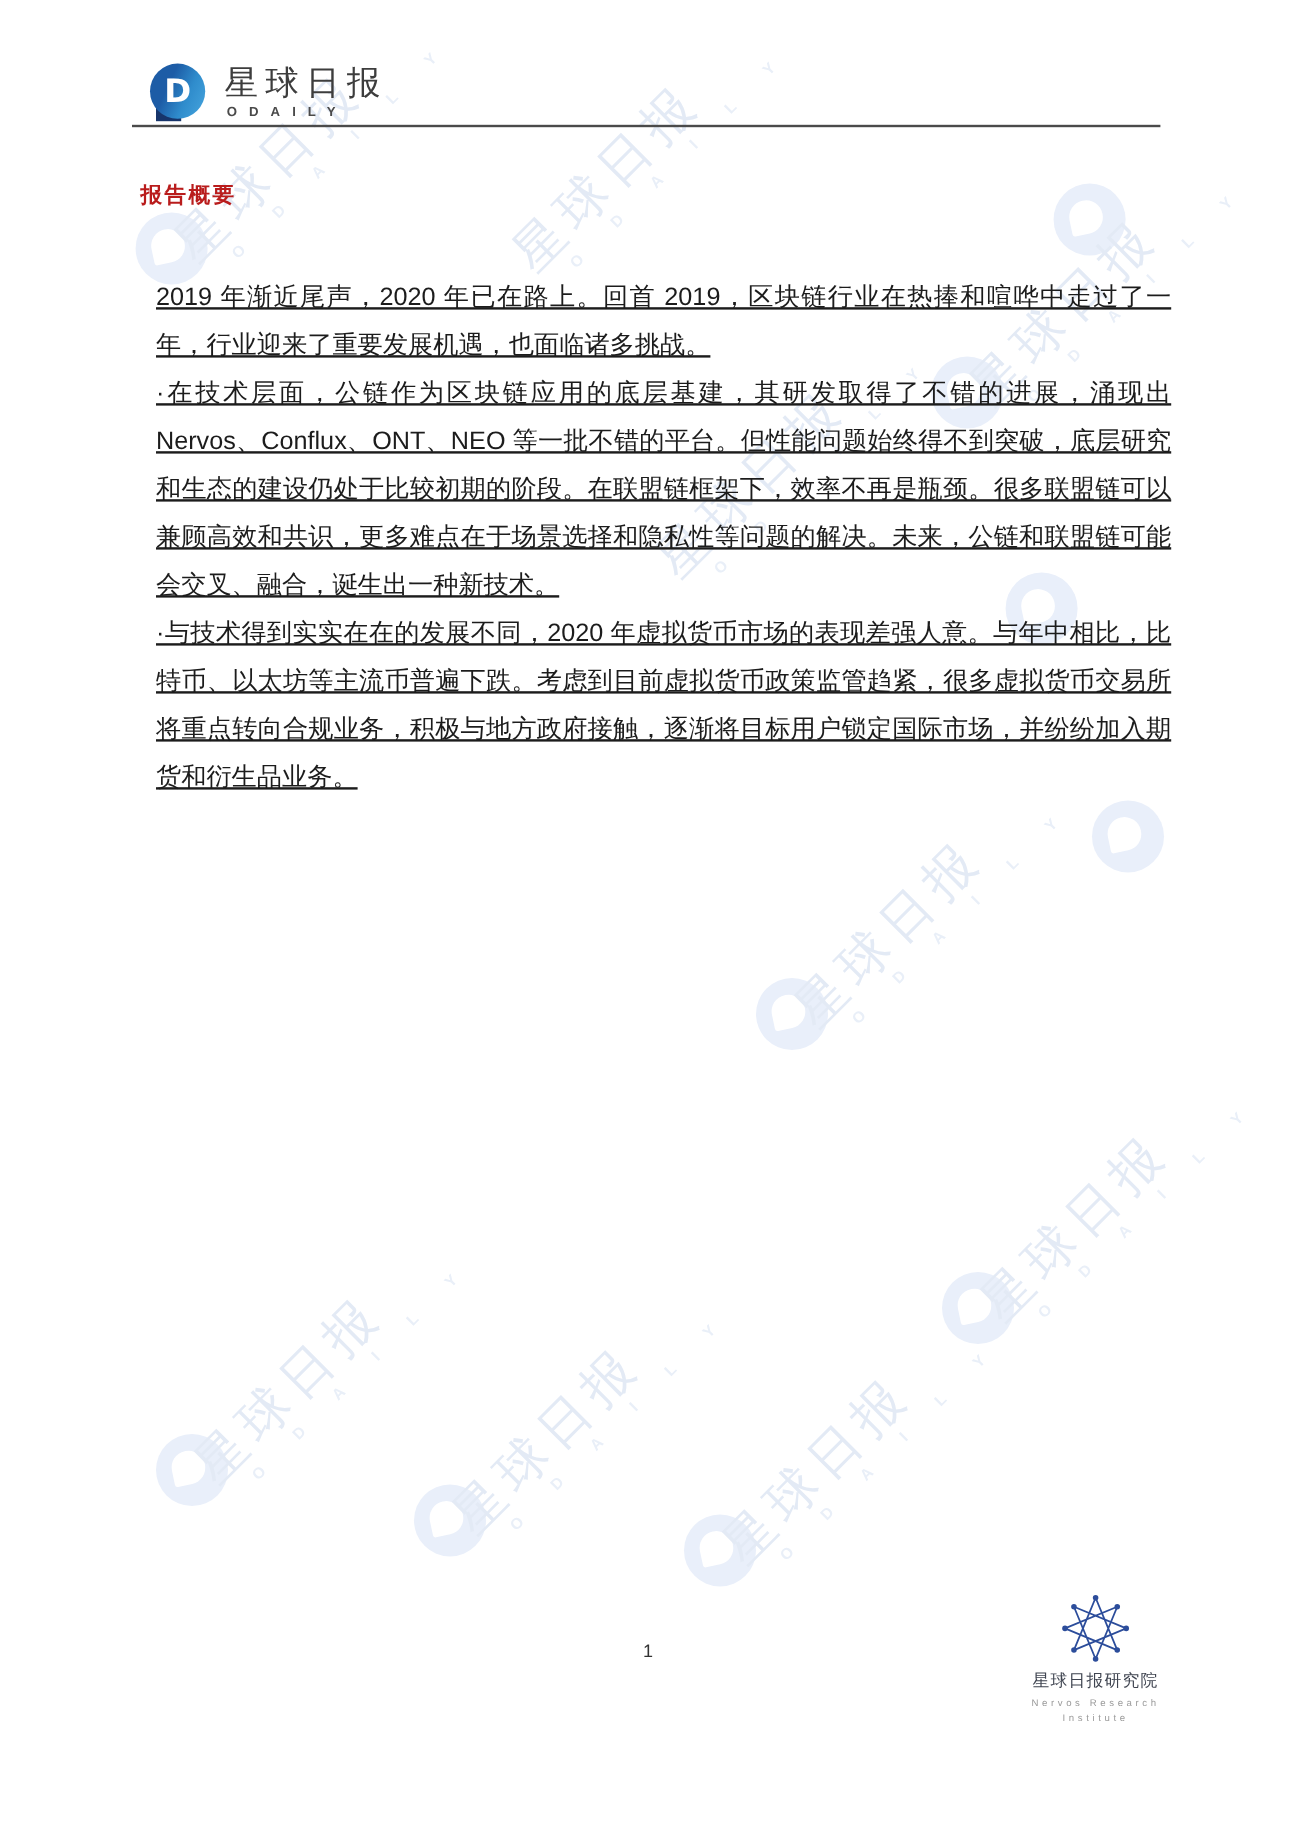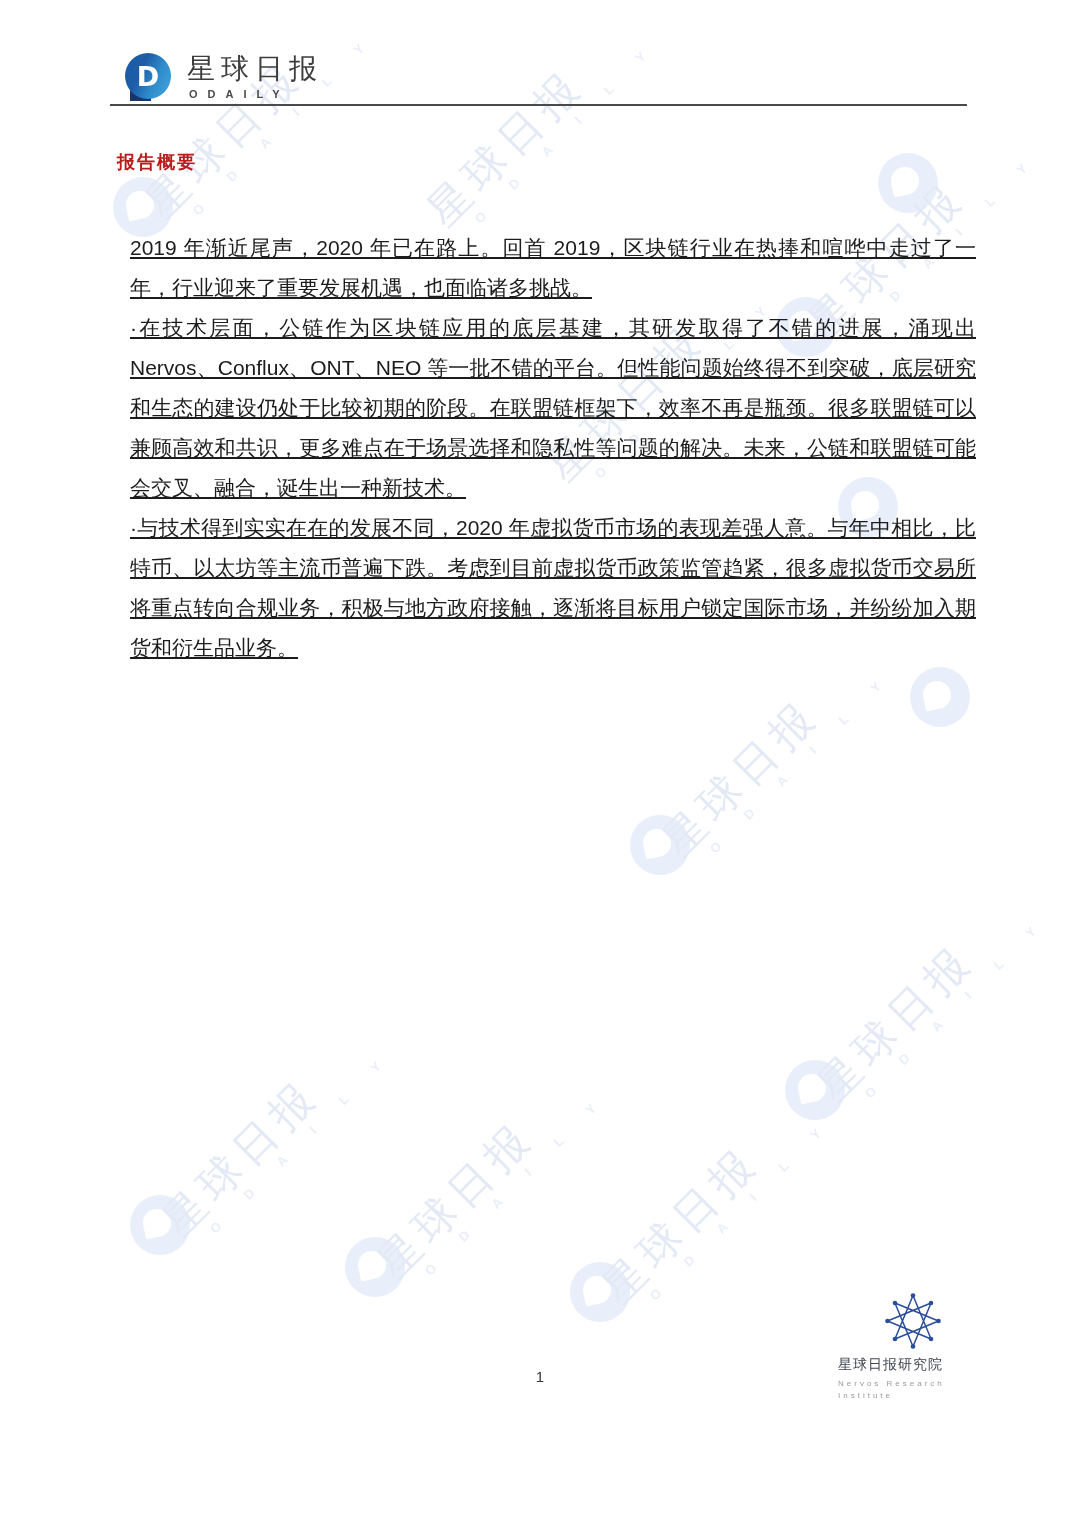--- a/index.html
+++ b/index.html
@@ -80,21 +80,22 @@
     text-align:justify; text-align-last:left;
     color:#1c1c1c;
   }
 
   
   .page-number {
     position:absolute; left:0; right:0; top:1368px; z-index:1;
     text-align:center; font-size:15px; color:#333;
   }
   .institute {
-    position:absolute; left:838px; top:1292px; width:150px; z-index:1;
+    position:absolute; left:838px; top:1328px; width:150px; z-index:1;
+    text-align:center;
   }
   .institute svg { display:block; margin:0 auto 6px auto; }
   .institute-cn { font-size:14px; color:#3f4450; letter-spacing:1px; }
   .institute-en { font-size:8px; color:#9a9a9a; letter-spacing:3px; margin-top:4px; line-height:1.5; }
 </style>
 </head>
 <body>
 
 <div class="page">
 

